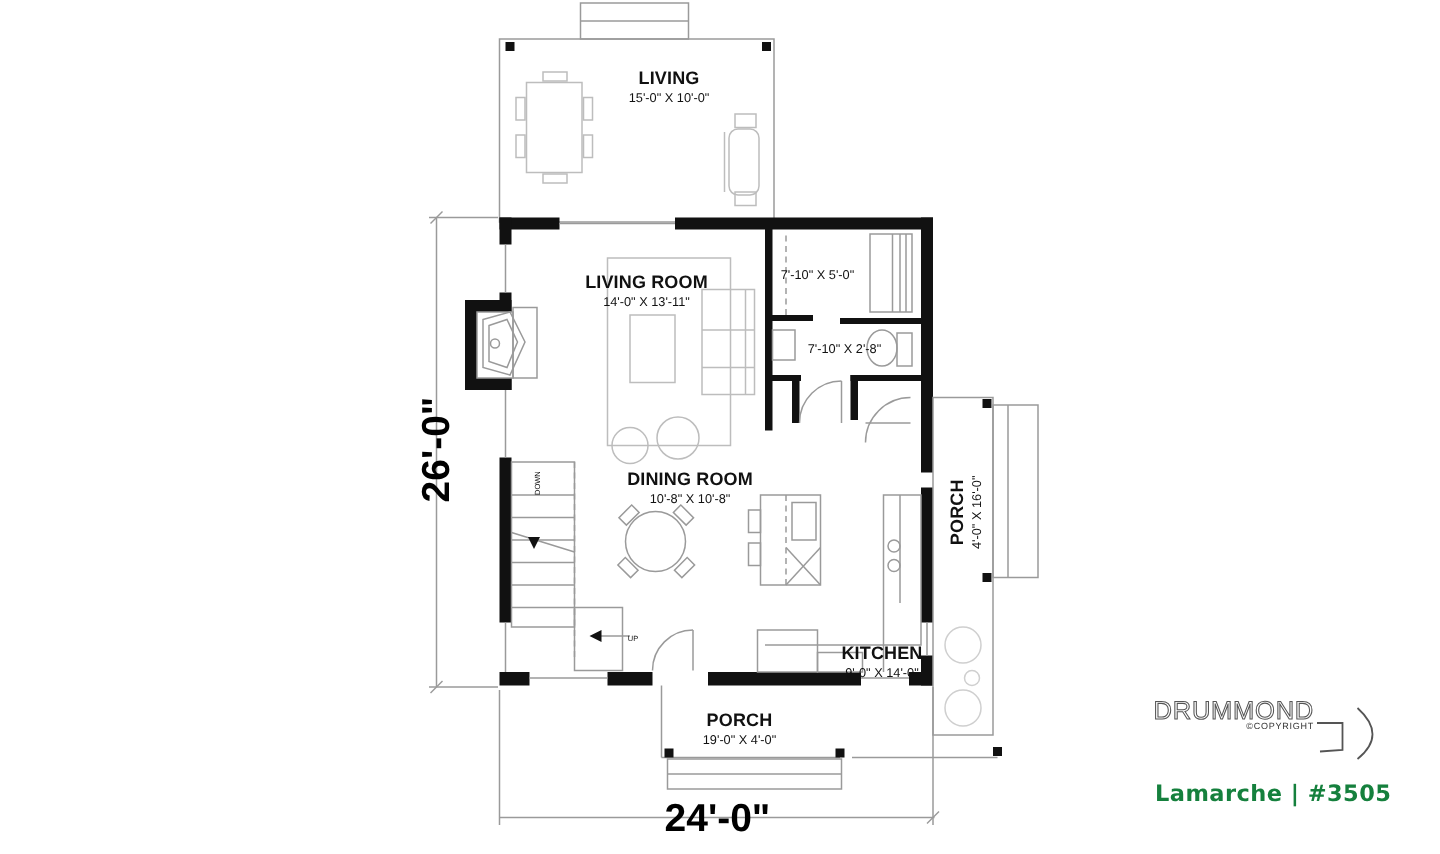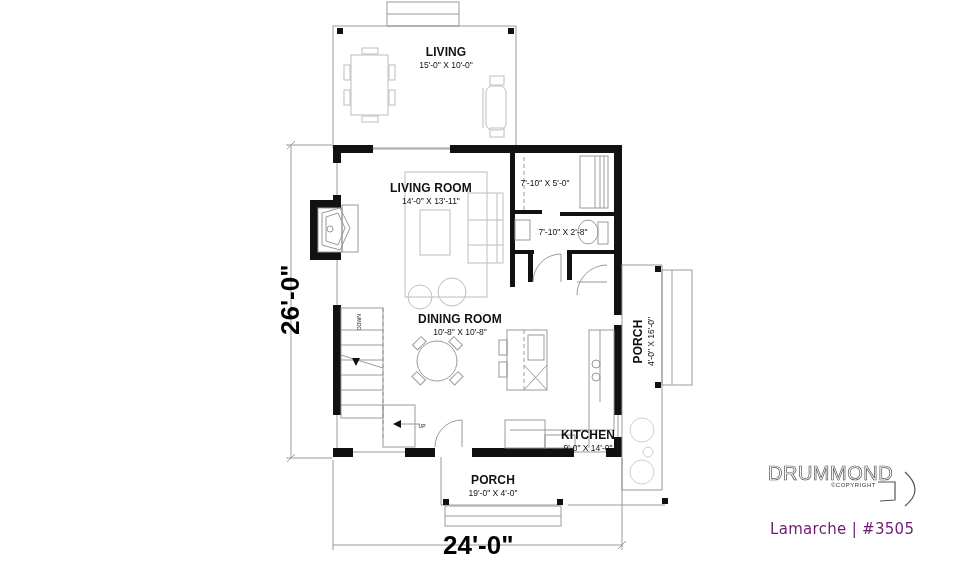--- a/index.html
+++ b/index.html
@@ -4,23 +4,23 @@
 <style>
   html,body{margin:0;padding:0;background:#ffffff;}
   body{width:960px;height:569px;position:relative;overflow:hidden;font-family:"Liberation Sans",sans-serif;}
   svg{position:absolute;left:0;top:0;}
   .lbl{position:absolute;color:#111;font-family:"Liberation Sans",sans-serif;white-space:nowrap;text-align:center;transform:translateX(-50%);}
   .room-name{font-weight:bold;font-size:12px;letter-spacing:0.1px;}
   .room-dim{font-size:8.5px;margin-top:1px;}
   .big-dim{position:absolute;font-family:"Liberation Sans",sans-serif;font-weight:bold;font-size:26px;color:#000;white-space:nowrap;}
   .vert{transform:rotate(-90deg);transform-origin:left top;}
   .logo{position:absolute;left:768px;top:466px;width:170px;}
-  .logo-line{font-family:"Liberation Sans",sans-serif;color:#fff;-webkit-text-stroke:0.7px #555;font-size:20px;letter-spacing:0.5px;text-align:right;line-height:15px;}
+  .logo-line{font-family:"Liberation Sans",sans-serif;color:#fff;-webkit-text-stroke:0.7px #555;font-size:17px;letter-spacing:0.5px;text-align:right;line-height:15px;}
   .logo-copy{font-size:6px;color:#333;text-align:right;letter-spacing:0.5px;margin-top:1px;}
-  .plan-name{position:absolute;left:770px;top:520px;font-family:"DejaVu Sans",sans-serif;font-size:15px;color:#701a75;font-weight:normal;letter-spacing:0.3px;}
+  .plan-name{position:absolute;left:770px;top:520px;font-family:"DejaVu Sans",sans-serif;font-size:15px;color:#15803d;font-weight:bold;letter-spacing:0.3px;}
 </style>
 </head>
 <body>
 
 <svg width="960" height="569" viewBox="0 0 960 569">
 
   <g fill="none" stroke="#9a9a9a" stroke-width="1">
     <rect x="387" y="2" width="72" height="24"></rect>
     <line x1="387" y1="14" x2="459" y2="14"></line>
     <rect x="333" y="26" width="183" height="122"></rect>

